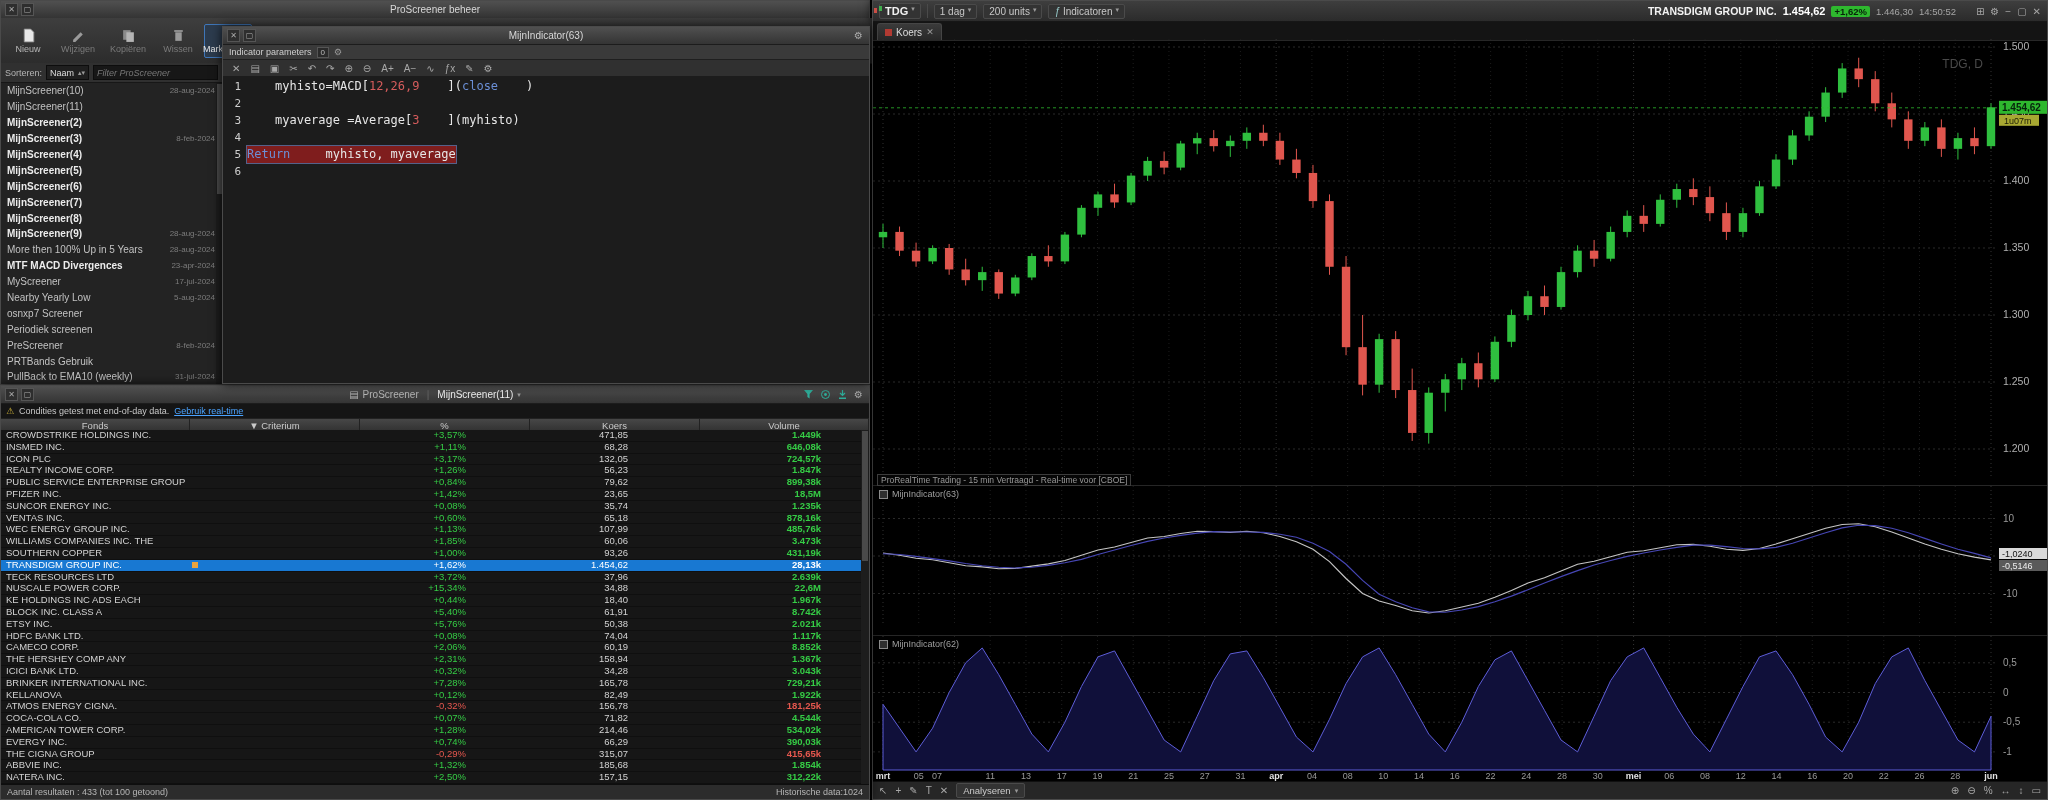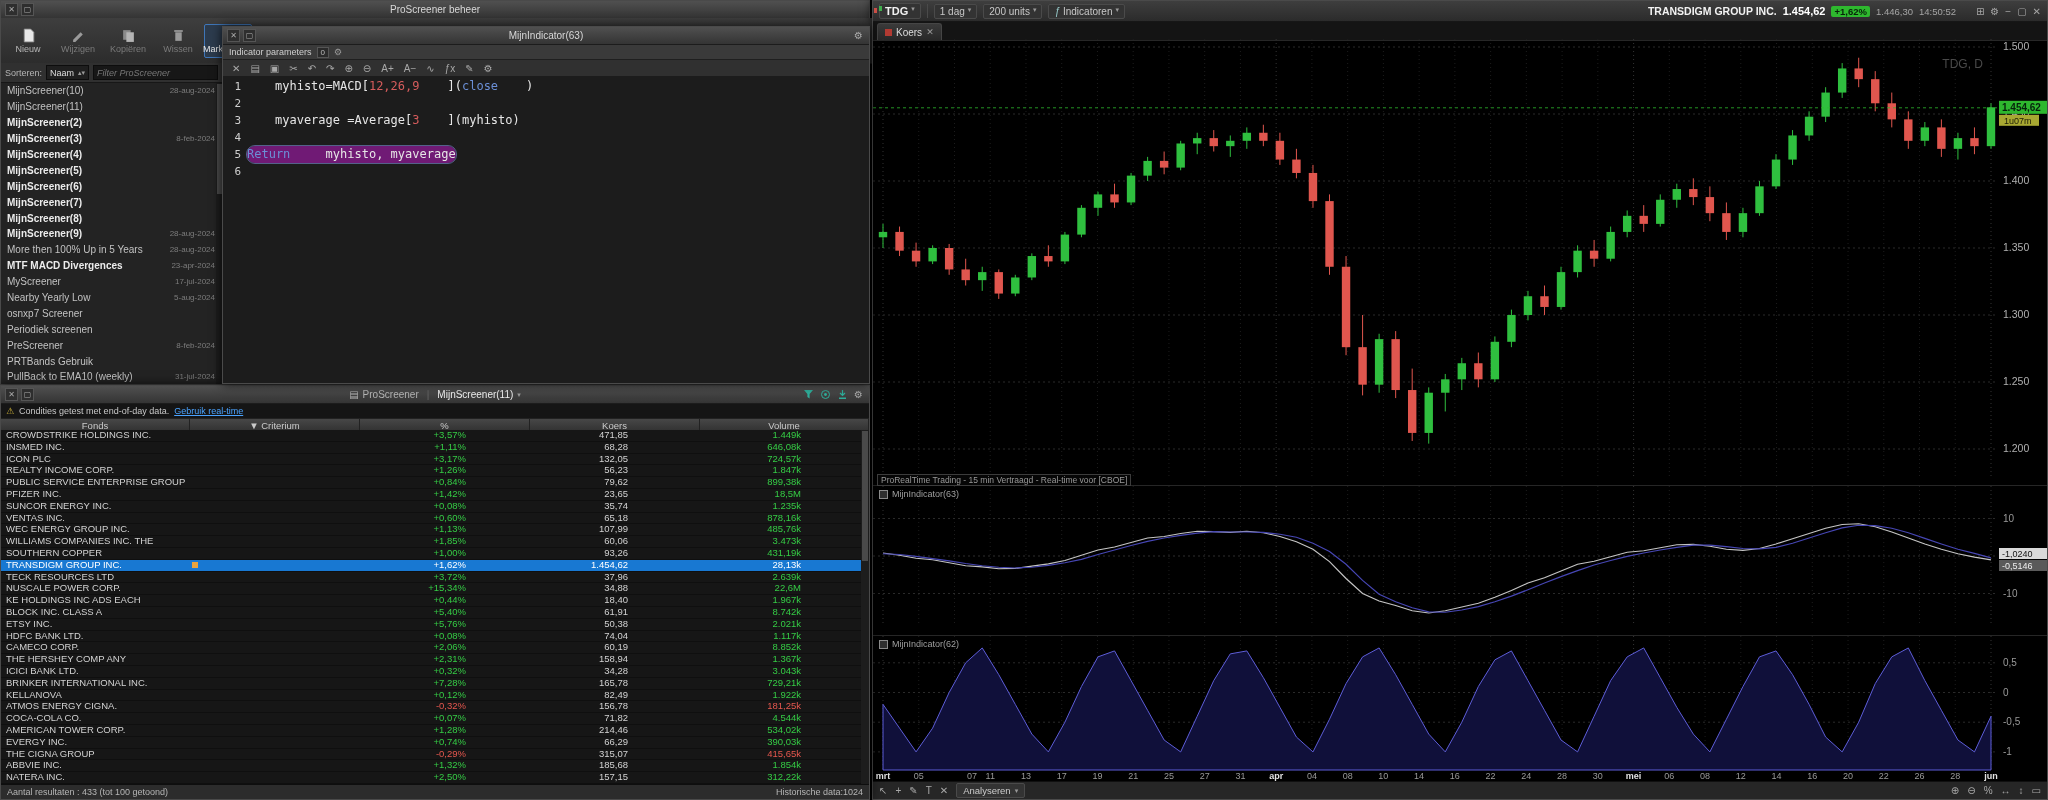--- a/index.html
+++ b/index.html
@@ -39,21 +39,21 @@
   #editor-win{left:222px;top:26px;width:648px;height:358px;z-index:3;background:#262626;}
   .params-row{height:14px;background:#3a3a3a;border-bottom:1px solid #1f1f1f;display:flex;align-items:center;gap:5px;
               padding:0 6px;font-size:9px;color:#cfcfcf;}
   .params-count{background:#2a2a2a;border:1px solid #555;padding:0 3px;font-size:8px;color:#bbb;}
   .eicons{height:17px;background:#303030;border-bottom:1px solid #1b1b1b;display:flex;align-items:center;padding:0 4px;}
   .eicon{font-size:10px;color:#a8a8a8;padding:0 5px;}
   .code{position:absolute;left:0;top:49px;right:0;bottom:0;background:#1c1c1c;font-family:"DejaVu Sans Mono",monospace;font-size:12px;padding-top:2px;}
   .cline{height:17px;line-height:17px;display:flex;}
   .gut{width:18px;text-align:right;padding-right:6px;color:#cfcfcf;font-size:11px;flex:none;}
   .ctext{white-space:pre;}
-  .cline.hl .ctext{background:#701a75;outline:1px solid #55618a;border-radius:8px;}
+  .cline.hl .ctext{background:#7f1d1d;outline:1px solid #55618a;}
   .c-p{color:#e6e6e6;padding-left:28px;} .c-n{color:#d65c5c;} .c-k{color:#6b8fd6;}
 
   
   #results-win{left:0;top:385px;width:870px;height:415px;z-index:2;background:#161616;}
   .rtabs{position:absolute;left:0;right:0;display:flex;justify-content:center;align-items:center;gap:8px;pointer-events:none;}
   .rtab{color:#b5b5b5;font-size:10px;display:flex;align-items:center;gap:4px;pointer-events:auto;}
   .rtab.active{color:#efefef;}
   .rticons{margin-left:auto;display:flex;align-items:center;gap:6px;padding-right:6px;z-index:2;}
   .notice{height:14px;background:#151515;border-bottom:1px solid #222;display:flex;align-items:center;gap:5px;
           padding:0 5px;font-size:9px;color:#c8c8c8;}
@@ -62,21 +62,21 @@
   .thead{display:flex;height:13px;background:linear-gradient(#474747,#303030);border-bottom:1px solid #0d0d0d;
          color:#cacaca;font-size:9.5px;}
   .hc{display:flex;align-items:center;justify-content:center;border-right:1px solid #222;box-sizing:border-box;height:100%;}
   .w0{width:189px;} .w1{width:170px;} .w2{width:170px;} .w3{width:170px;} .w4{width:169px;}
   .tbody{position:absolute;left:0;right:0;top:44px;bottom:14px;overflow:hidden;}
   .trow{display:flex;height:10.8px;line-height:10.8px;font-size:9.5px;background:#161616;border-bottom:1px solid #0f0f0f;
         color:#d2d2d2;position:relative;}
   .tc{box-sizing:border-box;overflow:hidden;white-space:nowrap;}
   .tc.fonds{padding-left:5px;}
   .tc.num{text-align:right;}
-  .tc.pct{padding-right:64px;} .tc.koers{padding-right:72px;} .tc.vol{padding-right:68px;}
+  .tc.pct{padding-right:64px;} .tc.koers{padding-right:72px;} .tc.vol{padding-right:48px;font-weight:bold;}
   .up{color:#35cc45;} .down{color:#e5574e;}
   .trow.sel{background:#1878d2;}
   .trow.sel .tc, .trow.sel .up, .trow.sel .down{color:#fff;}
   .chip{position:absolute;right:3px;top:2px;width:5px;height:7px;}
   .chip.up{background:#2fae3f;} .chip.down{background:#d4554c;}
   .mark{display:inline-block;width:6px;height:6px;background:#e8a33d;margin:2px 0 0 2px;}
   .statusbar{position:absolute;left:0;right:0;bottom:0;height:14px;background:#2c2c2c;border-top:1px solid #0e0e0e;
              display:flex;align-items:center;justify-content:space-between;padding:0 6px;font-size:9px;color:#b5b5b5;}
   .tscroll{position:absolute;right:0;top:44px;bottom:14px;width:8px;background:#1d1d1d;}
   .tthumb{width:6px;margin:1px;height:130px;background:#4a4a4a;}
@@ -952,21 +952,21 @@
       <line x1="0" y1="86.2" x2="1124" y2="86.2" stroke="#2a2a2a" stroke-dasharray="2,3"></line>
       <text x="1130" y="89.2" fill="#999" font-size="10">-0,5</text>
       <line x1="0" y1="115.9" x2="1124" y2="115.9" stroke="#2a2a2a" stroke-dasharray="2,3"></line>
       <text x="1130" y="118.9" fill="#999" font-size="10">-1</text>
       <polygon points="10,134 10,68.38 26.53731343283582,92.14 43.07462686567164,115.9 59.61194029850746,92.14 76.14925373134328,56.5 92.6865671641791,26.8 109.22388059701493,11.950000000000003 125.76119402985074,38.68 142.29850746268656,68.38 158.83582089552237,98.08 175.3731343283582,115.9 191.910447761194,86.2 208.44776119402985,50.56 224.98507462686567,20.86 241.52238805970148,14.920000000000002 258.05970149253733,44.62 274.5970149253731,74.32 291.13432835820896,104.02000000000001 307.67164179104475,115.9 324.2089552238806,80.26 340.7462686567164,44.62 357.2835820895522,17.89 373.820895522388,14.920000000000002 390.35820895522386,41.65 406.8955223880597,71.35 423.4328358208955,101.05 439.97014925373134,115.9 456.5074626865671,83.23 473.04477611940297,47.59 489.58208955223876,20.86 506.1194029850746,11.950000000000003 522.6567164179104,38.68 539.1940298507462,68.38 555.7313432835821,98.08 572.2686567164179,115.9 588.8059701492537,86.2 605.3432835820895,50.56 621.8805970149253,23.83 638.4179104477612,14.920000000000002 654.9552238805969,44.62 671.4925373134328,74.32 688.0298507462686,104.02000000000001 704.5671641791045,115.9 721.1044776119403,80.26 737.641791044776,44.62 754.1791044776119,20.86 770.7164179104477,11.950000000000003 787.2537313432836,41.65 803.7910447761194,71.35 820.3283582089551,98.08 836.865671641791,115.9 853.4029850746268,83.23 869.9402985074627,50.56 886.4776119402984,20.86 903.0149253731342,14.920000000000002 919.5522388059701,38.68 936.0895522388059,68.38 952.6268656716418,101.05 969.1641791044775,115.9 985.7014925373134,86.2 1002.2388059701492,47.59 1018.776119402985,20.86 1035.3134328358208,11.950000000000003 1051.8507462686566,44.62 1068.3880597014925,74.32 1084.9253731343283,104.02000000000001 1101.4626865671642,115.9 1118,80.26 1118,134" fill="#10103a" stroke="#5d5dd8" stroke-width="1"></polygon>
     </svg>
 
   <div id="xaxis">
       <span class="month" style="left: -1px;">mrt</span>
       <span class="" style="left: 34.7419px;">05</span>
-      <span class="" style="left: 88px;">07</span>
+      <span class="" style="left: 53px;">07</span>
       <span class="" style="left: 106.226px;">11</span>
       <span class="" style="left: 141.968px; text-align: center;">13</span>
       <span class="" style="left: 177.71px;">17</span>
       <span class="" style="left: 213.452px;">19</span>
       <span class="" style="left: 249.194px;">21</span>
       <span class="" style="left: 284.935px;">25</span>
       <span class="" style="left: 320.677px;">27</span>
       <span class="" style="left: 356.419px;">31</span>
       <span class="month" style="left: 392.161px;">apr</span>
       <span class="" style="left: 427.903px;">04</span>

